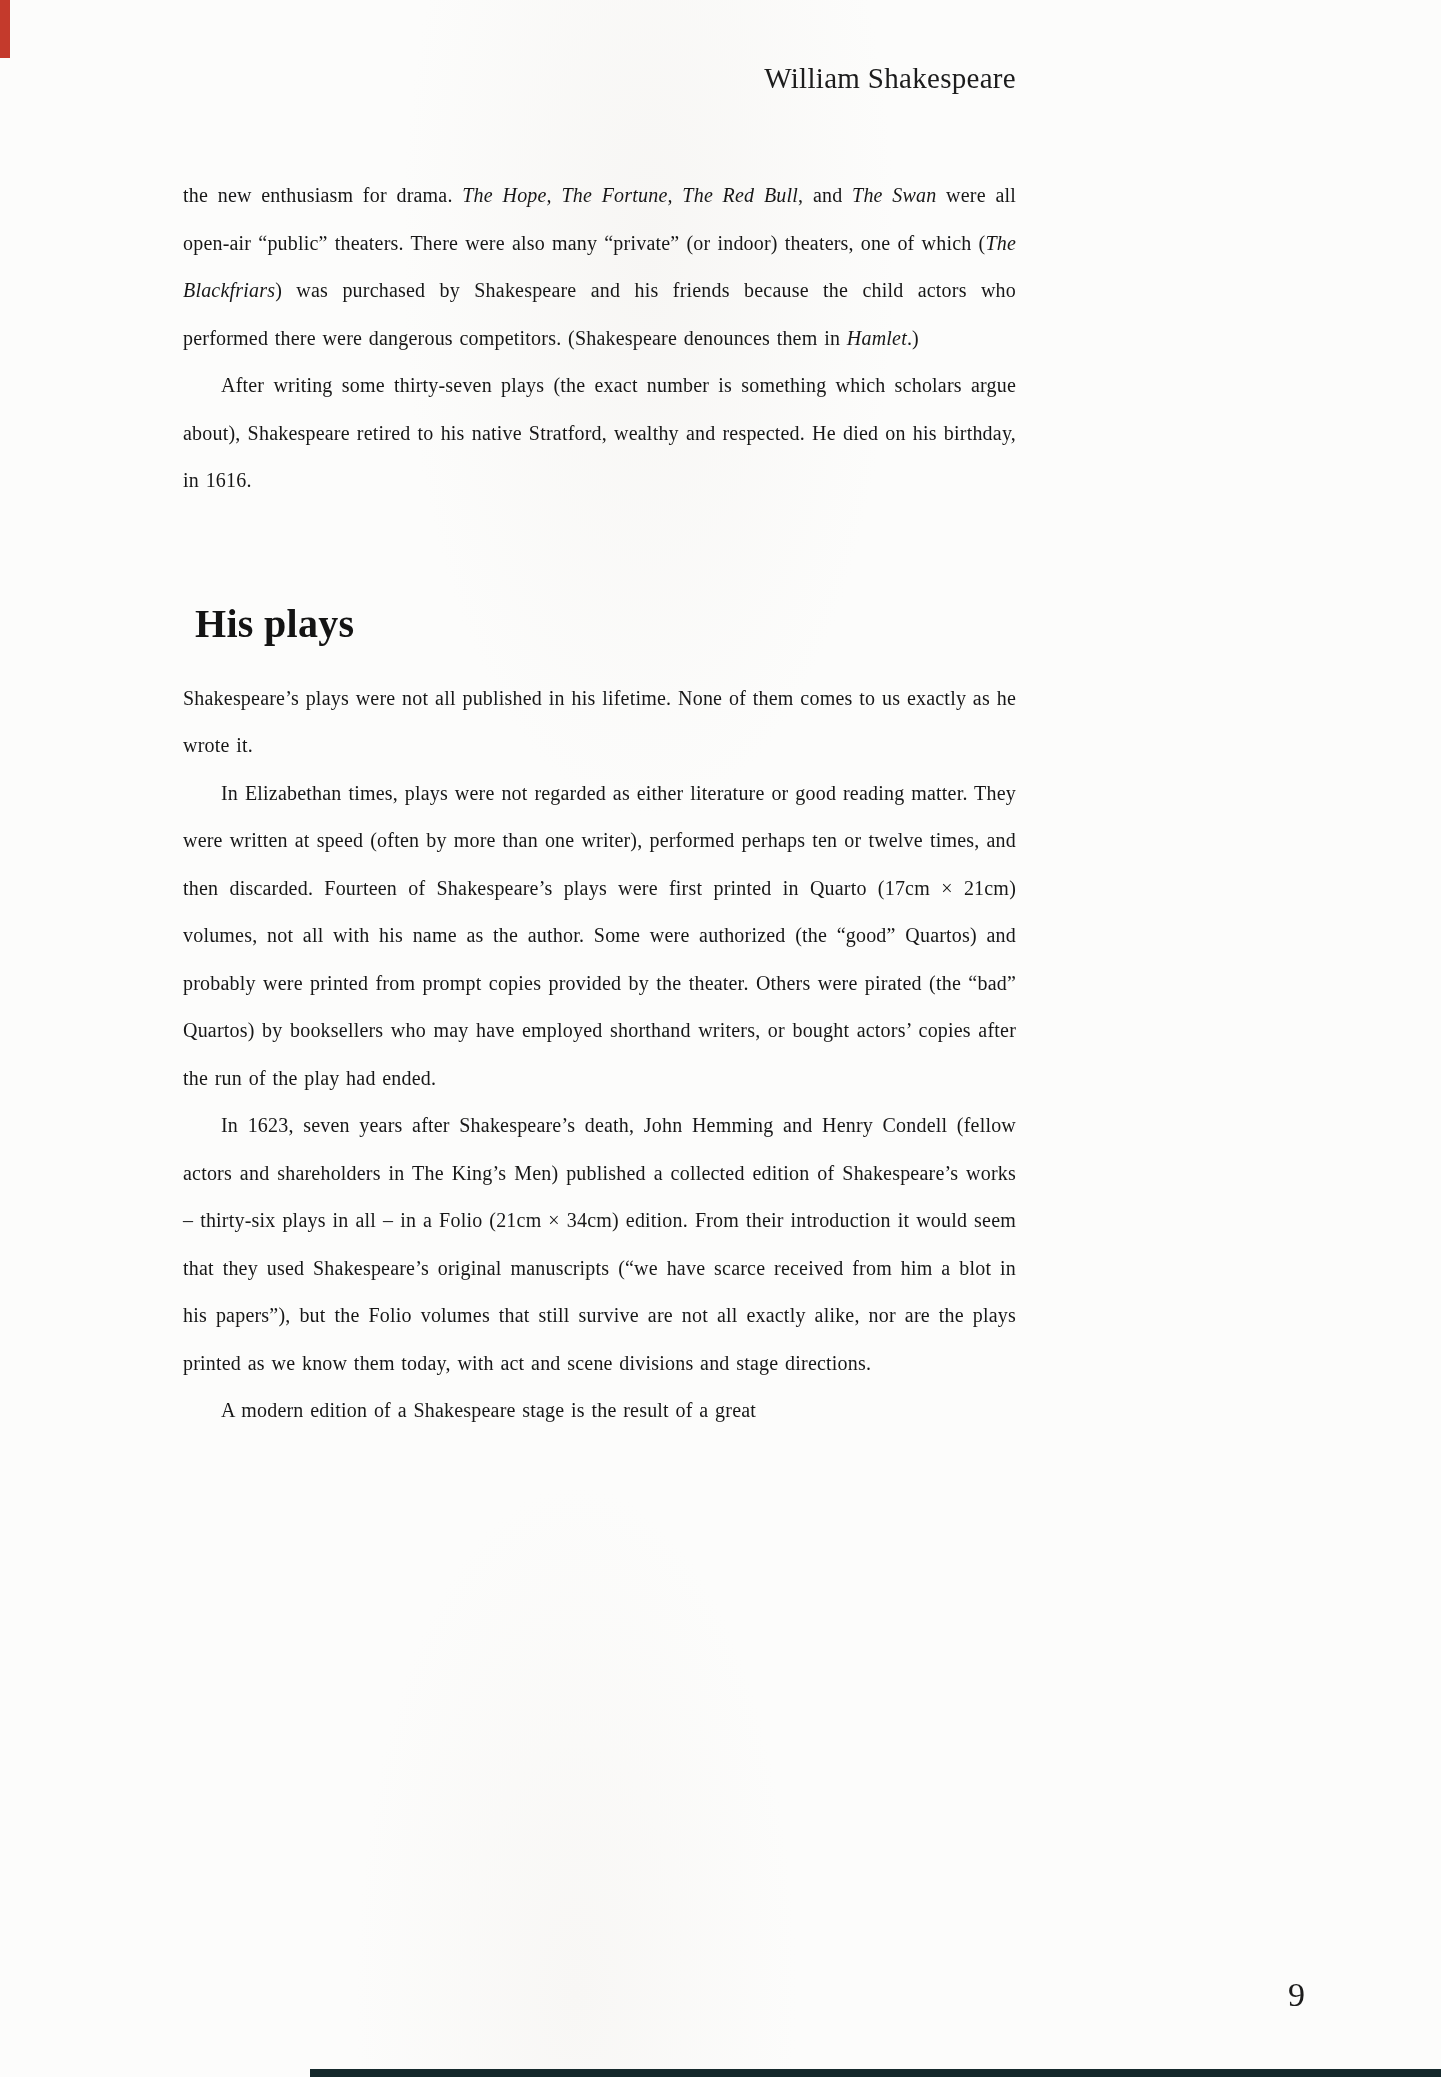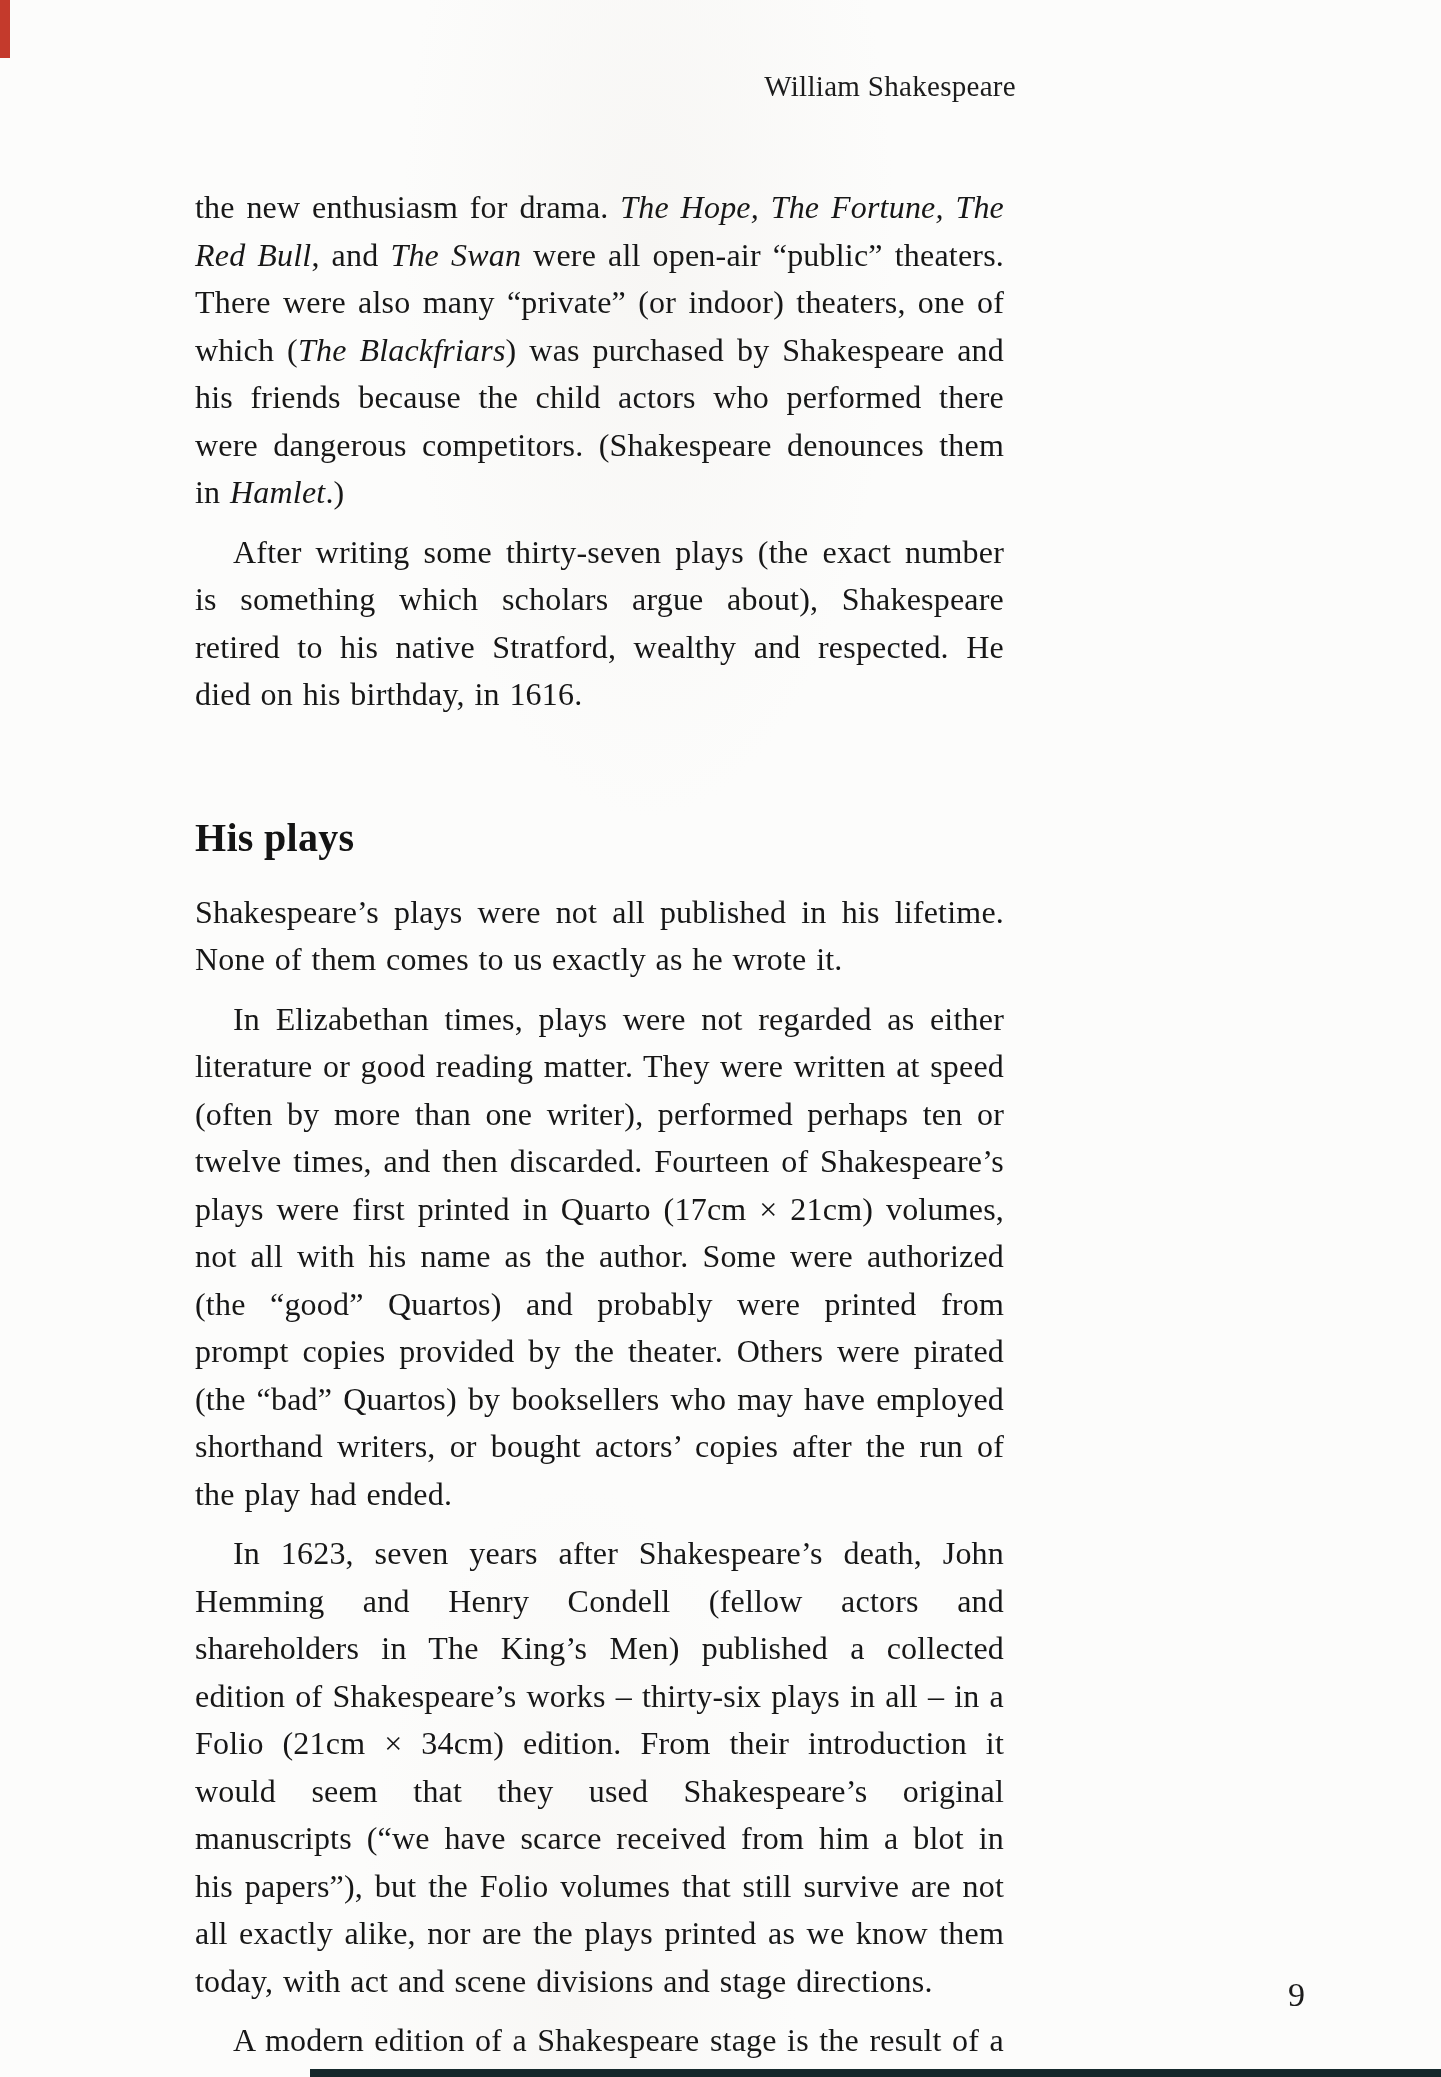--- a/index.html
+++ b/index.html
@@ -15,36 +15,36 @@
     background: #fcfcfb;
     background-image: radial-gradient(ellipse at 45% 12%, #f7f6f4 0%, rgba(247,246,244,0) 22%),
                       radial-gradient(ellipse at 40% 96%, #f8f7f5 0%, rgba(248,247,245,0) 18%);
     overflow: hidden;
     font-family: "Liberation Serif", "DejaVu Serif", serif;
     color: #181818;
   }
   .running-header {
     position: absolute;
     left: 183px;
-    top: 70px;
+    top: 62px;
     width: 833px;
     text-align: right;
     font-size: 29px;
     letter-spacing: 0.3px;
     color: #1c1c1c;
   }
   .text-column {
     position: absolute;
     left: 183px;
     top: 172px;
     width: 833px;
   }
   .text-column p {
-    margin: 12px;
-    font-size: 32px;
+    margin: 0;
+    font-size: 20px;
     line-height: 47.5px;
     text-align: justify;
     letter-spacing: 0.2px;
     word-spacing: 1.5px;
     color: #171717;
   }
   .text-column p.indent {
     text-indent: 38px;
   }
   .text-column h2.section-heading {

